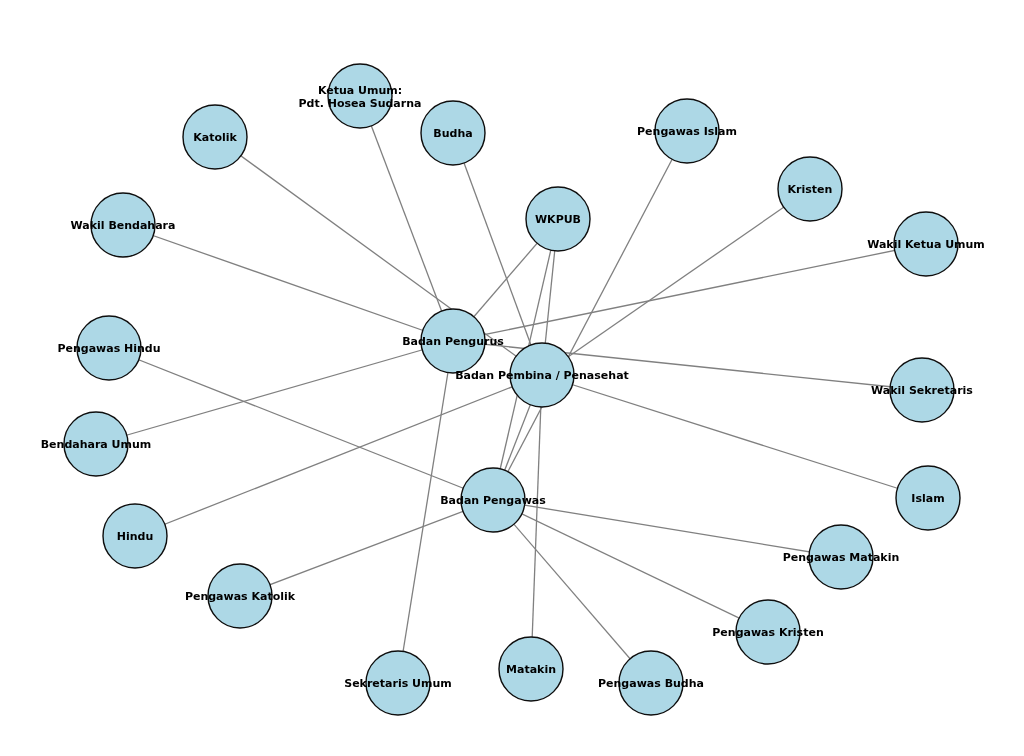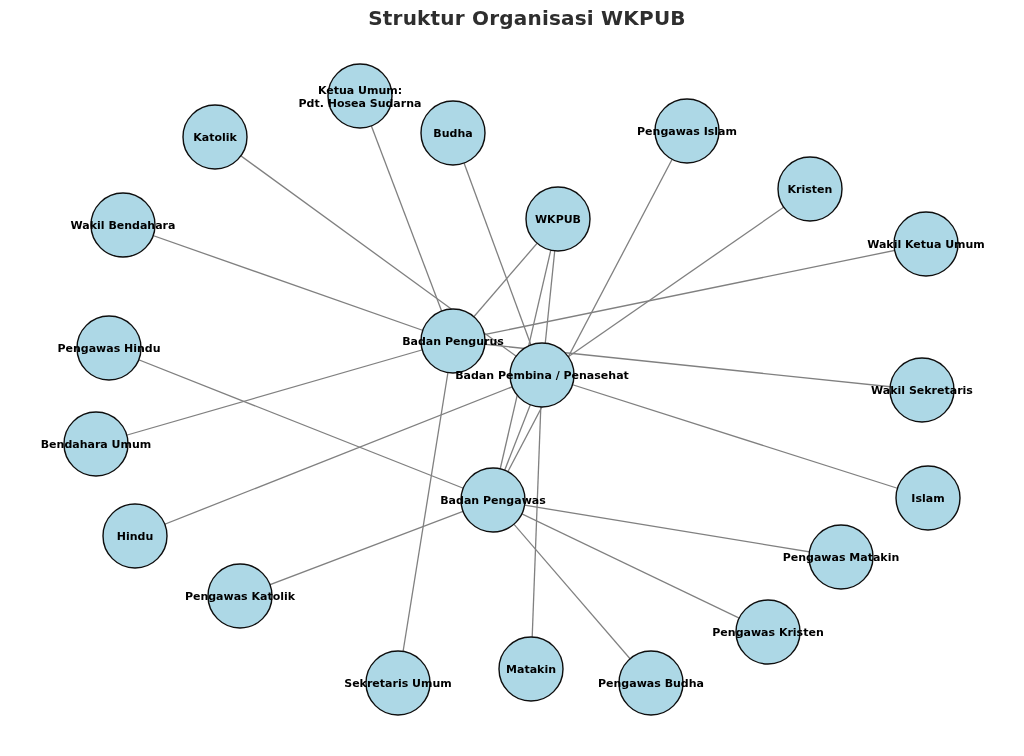--- a/index.html
+++ b/index.html
@@ -109,14 +109,13 @@
         <text x="453" y="133" text-anchor="middle" fill="#000000"><tspan x="453" y="137">Budha</tspan></text>
         <text x="531" y="669" text-anchor="middle" fill="#000000"><tspan x="531" y="673">Matakin</tspan></text>
         <text x="687" y="131" text-anchor="middle" fill="#000000"><tspan x="687" y="135">Pengawas Islam</tspan></text>
         <text x="768" y="632" text-anchor="middle" fill="#000000"><tspan x="768" y="636">Pengawas Kristen</tspan></text>
         <text x="240" y="596" text-anchor="middle" fill="#000000"><tspan x="240" y="600">Pengawas Katolik</tspan></text>
         <text x="109" y="348" text-anchor="middle" fill="#000000"><tspan x="109" y="352">Pengawas Hindu</tspan></text>
         <text x="651" y="683" text-anchor="middle" fill="#000000"><tspan x="651" y="687">Pengawas Budha</tspan></text>
         <text x="841" y="557" text-anchor="middle" fill="#000000"><tspan x="841" y="561">Pengawas Matakin</tspan></text>
       </g>
     </svg>
-  <div class="chart-title">Struktur Organisasi WKPUB</div>
 </div>
 
 </body></html>

